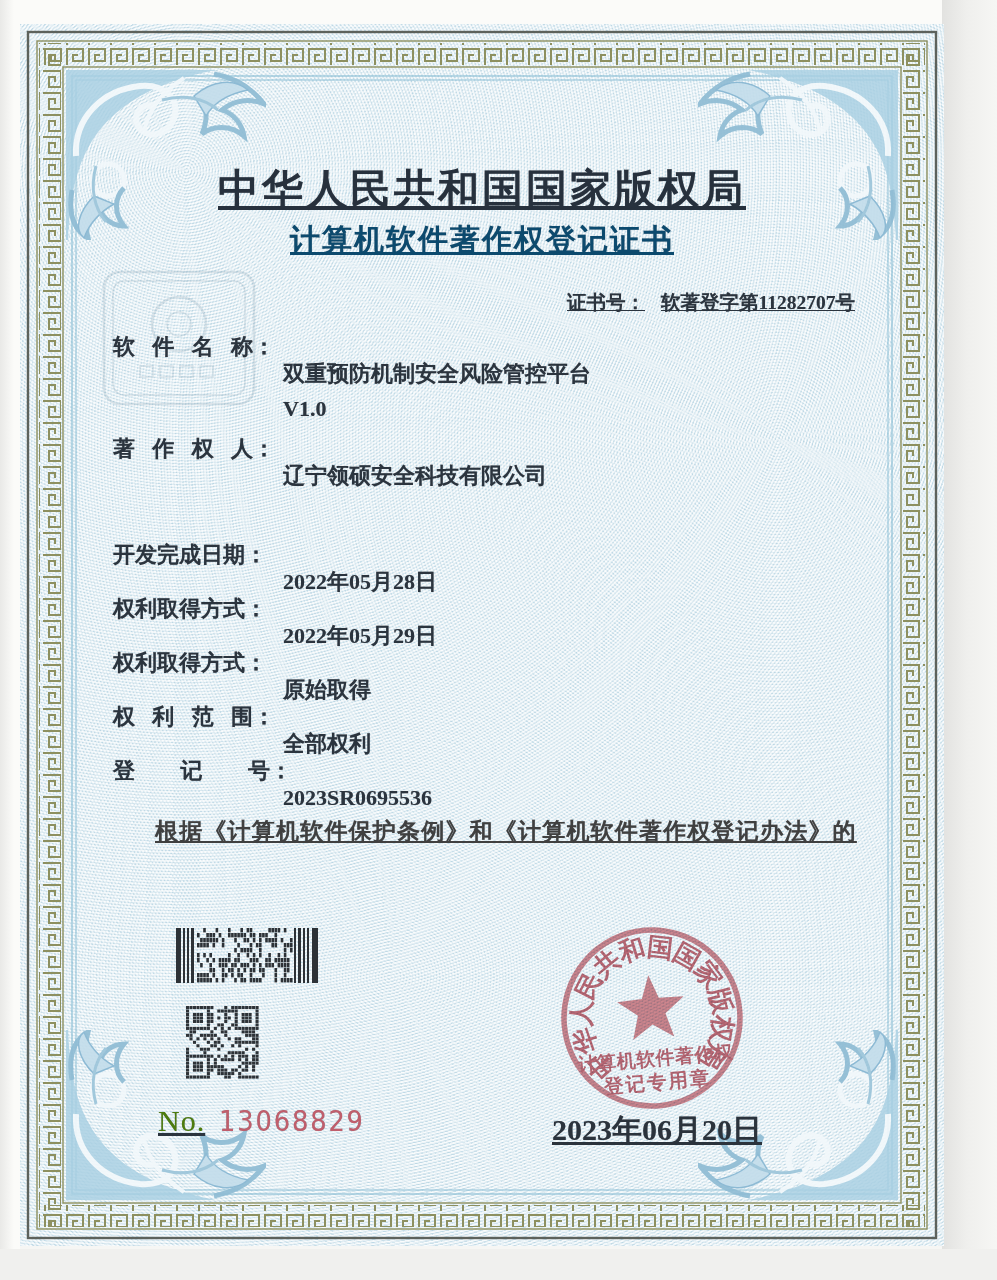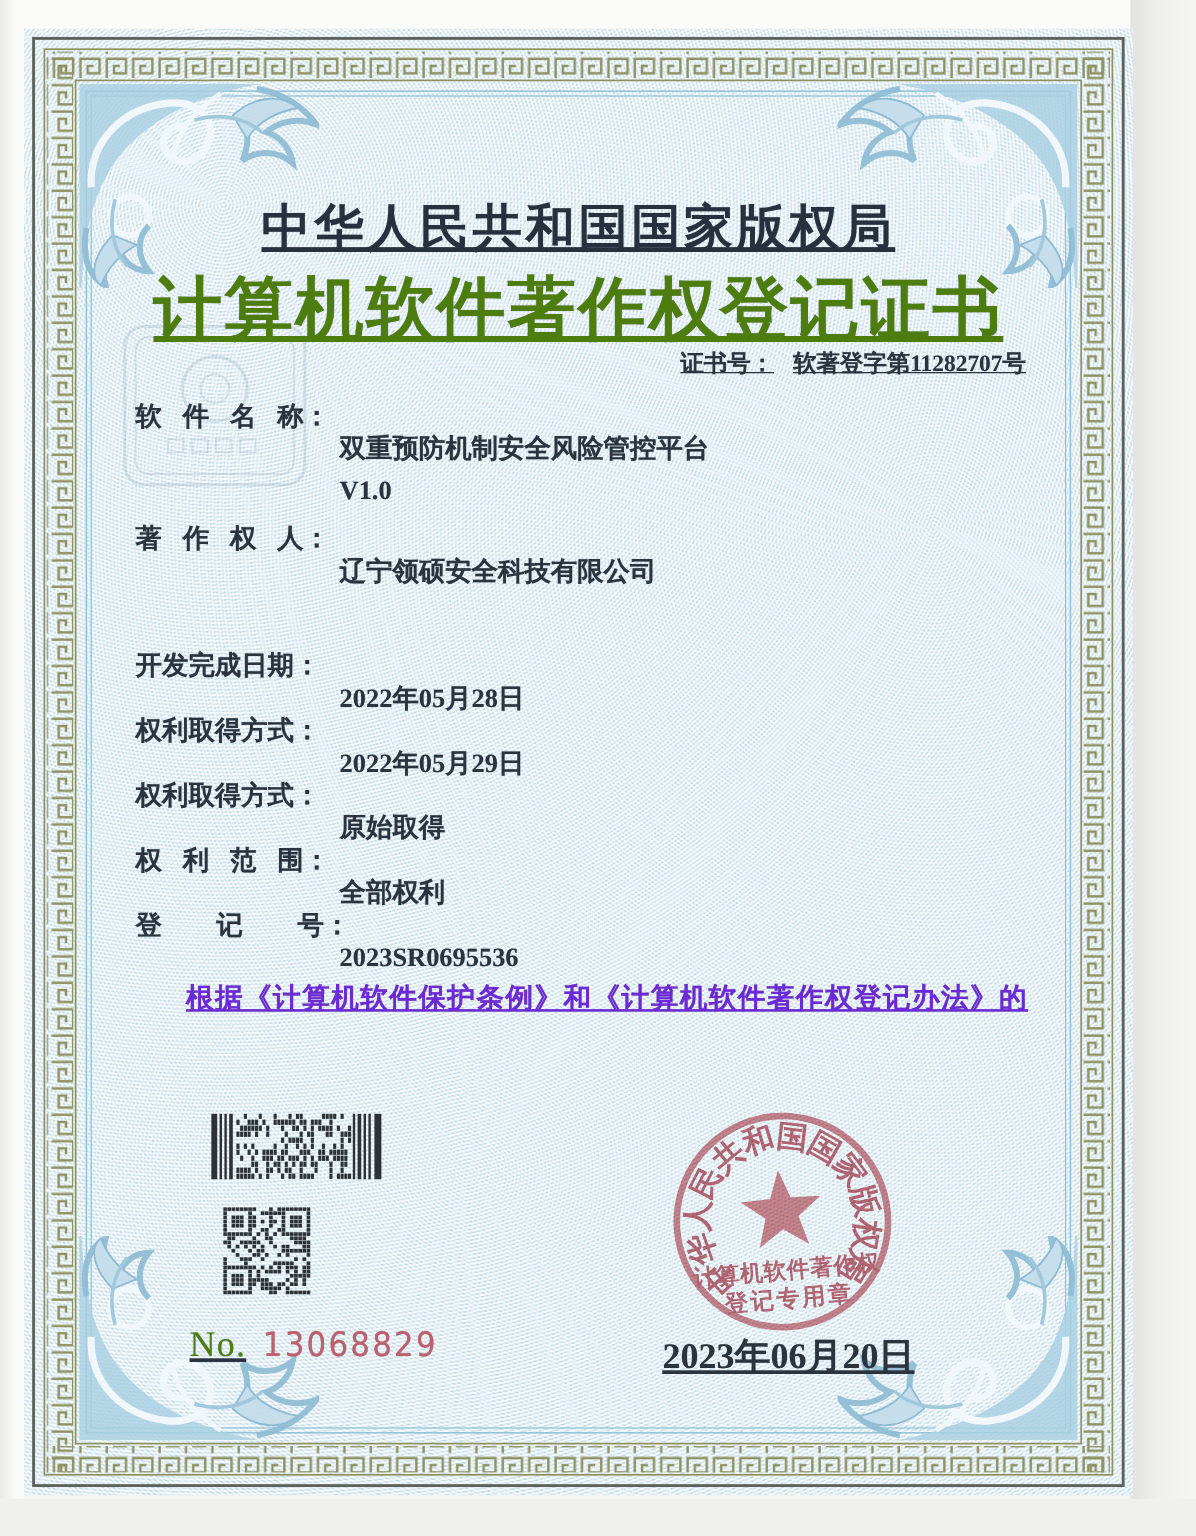--- a/index.html
+++ b/index.html
@@ -32,33 +32,33 @@
   .orn.tr{left:678px;top:46px;transform:scaleX(-1);}
   .orn.bl{left:46px;top:1006px;transform:scaleY(-1);}
   .orn.br{left:678px;top:1006px;transform:scale(-1,-1);}
   .watermark{position:absolute;left:78px;top:242px;opacity:.20;}
 
   
   .txt{position:absolute;color:#2b343e;text-shadow:0 0 .7px rgba(43,52,62,.45);white-space:nowrap;text-decoration:underline;}
   .authority{left:20px;top:162px;width:924px;text-align:center;
     font-size:41px;font-weight:700;letter-spacing:3px;color:#27313d;}
   .cert-title{left:20px;top:220px;width:924px;text-align:center;
-    font-size:57px;font-weight:700;letter-spacing:2px;color:#4d7c0f;}
+    font-size:30px;font-weight:700;letter-spacing:2px;color:#0c4a6e;}
   .certno{left:567px;top:289px;font-size:19.5px;font-weight:700;}
   .certno .cnv{margin-left:16px;}
 
   .row{left:113px;font-size:22px;font-weight:700;height:36px;}
   .row .lbl{display:inline-block;vertical-align:top;}
   .row .lbl.spread{display:inline-flex;justify-content:space-between;}
   .w140{width:140px;}
   .w157{width:157px;}
   .row .colon{display:inline-block;vertical-align:top;}
   .row .val{position:absolute;left:170px;top:0;line-height:35px;margin-top:24px;}
 
-  .statement{left:112px;font-size:23px;font-weight:600;letter-spacing:1.2px;color:#6d28d9;}
+  .statement{left:112px;font-size:23px;font-weight:600;letter-spacing:1.2px;color:#404040;}
   .indent{padding-left:43px;}
 
   .serial{left:158px;top:1104px;font-size:30px;}
   .serial .no-prefix{color:#4d7c0f;letter-spacing:1px;}
   .serial .no-num{color:#c05e6c;font-family:"DejaVu Sans",sans-serif;
     font-size:28px;letter-spacing:2px;margin-left:14px;
     display:inline-block;transform:scaleX(.92);transform-origin:left;}
   .issue-date{left:552px;top:1110px;font-size:30px;font-weight:700;color:#2b333c;}
 
   .bc{position:absolute;left:176px;top:928px;}

